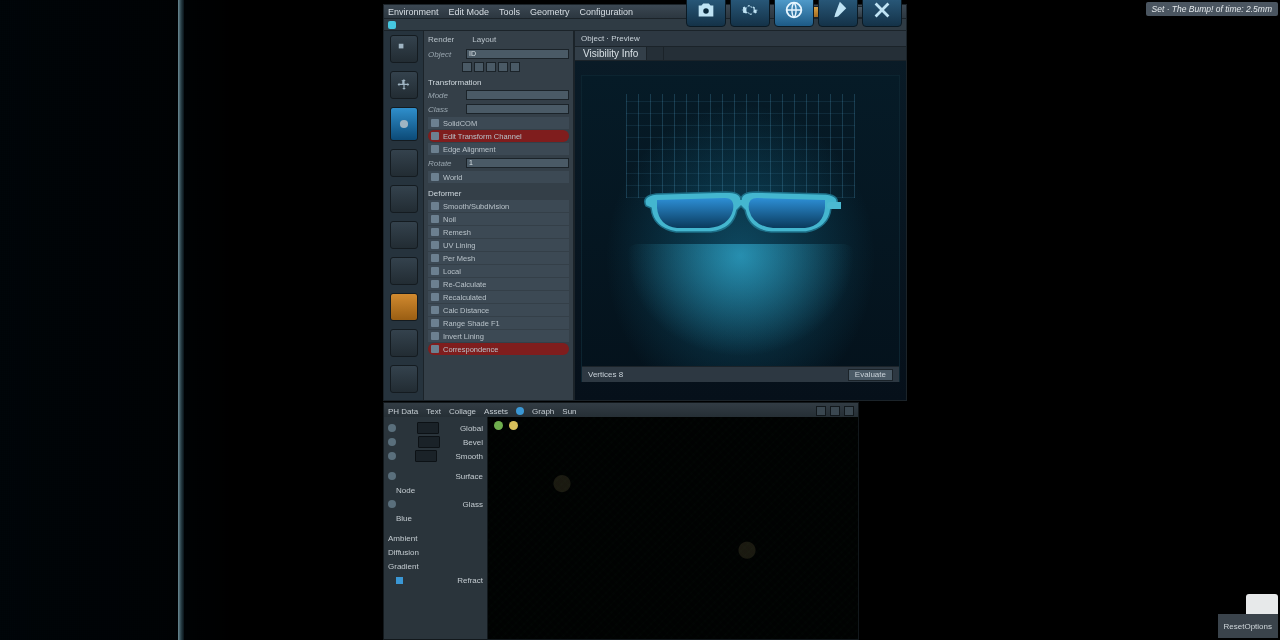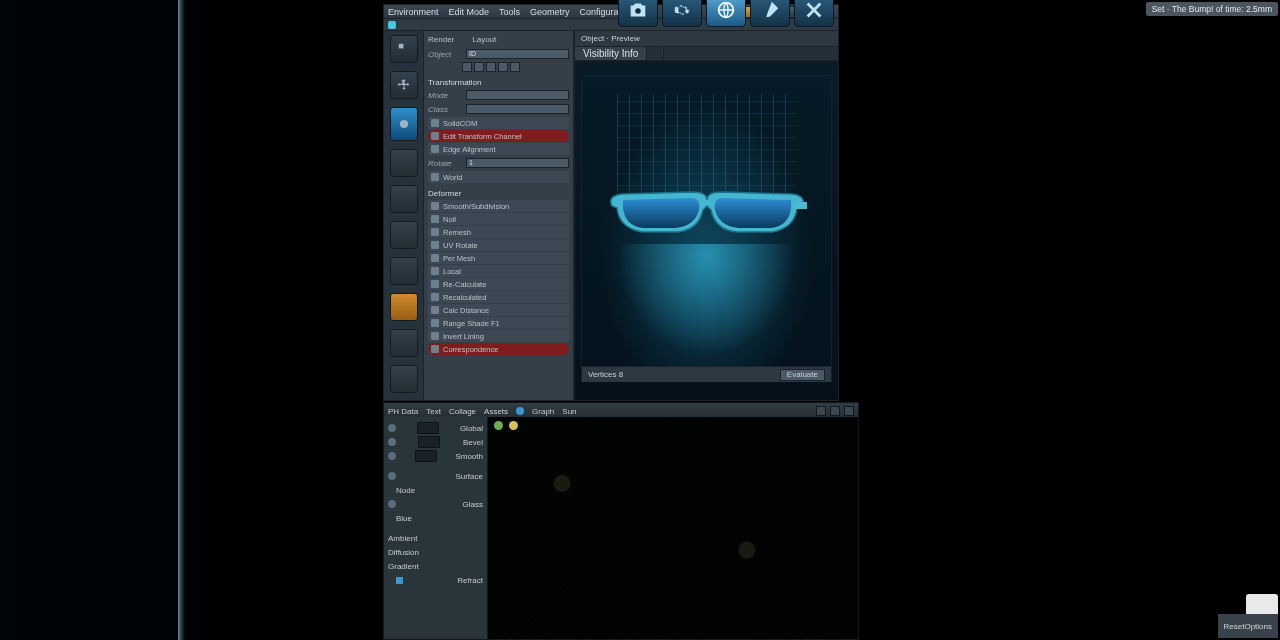--- a/index.html
+++ b/index.html
@@ -14,21 +14,21 @@
     linear-gradient(90deg,#14343d 0%,#081a20 75%,#000 100%);
   background-blend-mode:overlay;
 }
 .desk-left .ridge {
   position:absolute; left:178px; top:0; width:6px; height:100%;
   background:linear-gradient(90deg,#6a8a95,#2a4048,#081218);
 }
 
 
 .win {
-  position:absolute; left:383px; top:4px; width:456px; height:397px;
+  position:absolute; left:383px; top:4px; width:524px; height:397px;
   background:#2a3640;
   border:1px solid #1b2329;
   box-shadow:0 0 0 1px #4b5b66 inset;
   font-size:9px; color:#c9d2d9;
 }
 .menubar {
   height:14px; background:linear-gradient(#3b4752,#2c3740);
   border-bottom:1px solid #1b2329;
   display:flex; align-items:center; padding:0 4px; gap:10px;
 }
@@ -204,21 +204,21 @@
 .board .toprow{
   position:absolute;left:6px;top:4px;display:flex;gap:6px;
 }
 .board .toprow .led{width:9px;height:9px;border-radius:50%;background:#d8c05a;}
 .board .toprow .led.g{background:#6fae4e;}
 
 
 .tip-tr {
   position:absolute; right:2px; top:2px; height:14px;
   background:#4a5560; color:#e3e8eb; font-size:8.5px;
-  padding:0 6px; display:flex; align-items:center; border-radius:2px;
+  padding:0 6px; display:flex; align-items:center; border-radius:2px;font-style:italic;
 }
 
 .tip-br {
   position:absolute; right:2px; bottom:2px; height:24px;
   background:#3a434b; color:#cfd6da; font-size:8px;
   padding:0 6px; display:flex; align-items:center;
 }
 .corner-ic {
   position:absolute; right:2px; bottom:18px; width:32px; height:28px;
   background:#e7e9ea; border-radius:3px;
@@ -337,21 +337,21 @@
       <div class="item">
           <span class="ic"></span>
           <span>Noil</span>
         </div>
       <div class="item">
           <span class="ic"></span>
           <span>Remesh</span>
         </div>
       <div class="item">
           <span class="ic"></span>
-          <span>UV Rotate</span>
+          <span>UV Lining</span>
         </div>
       <div class="item">
           <span class="ic"></span>
           <span>Per Mesh</span>
         </div>
       <div class="item">
           <span class="ic"></span>
           <span>Local</span>
         </div>
       <div class="item">

